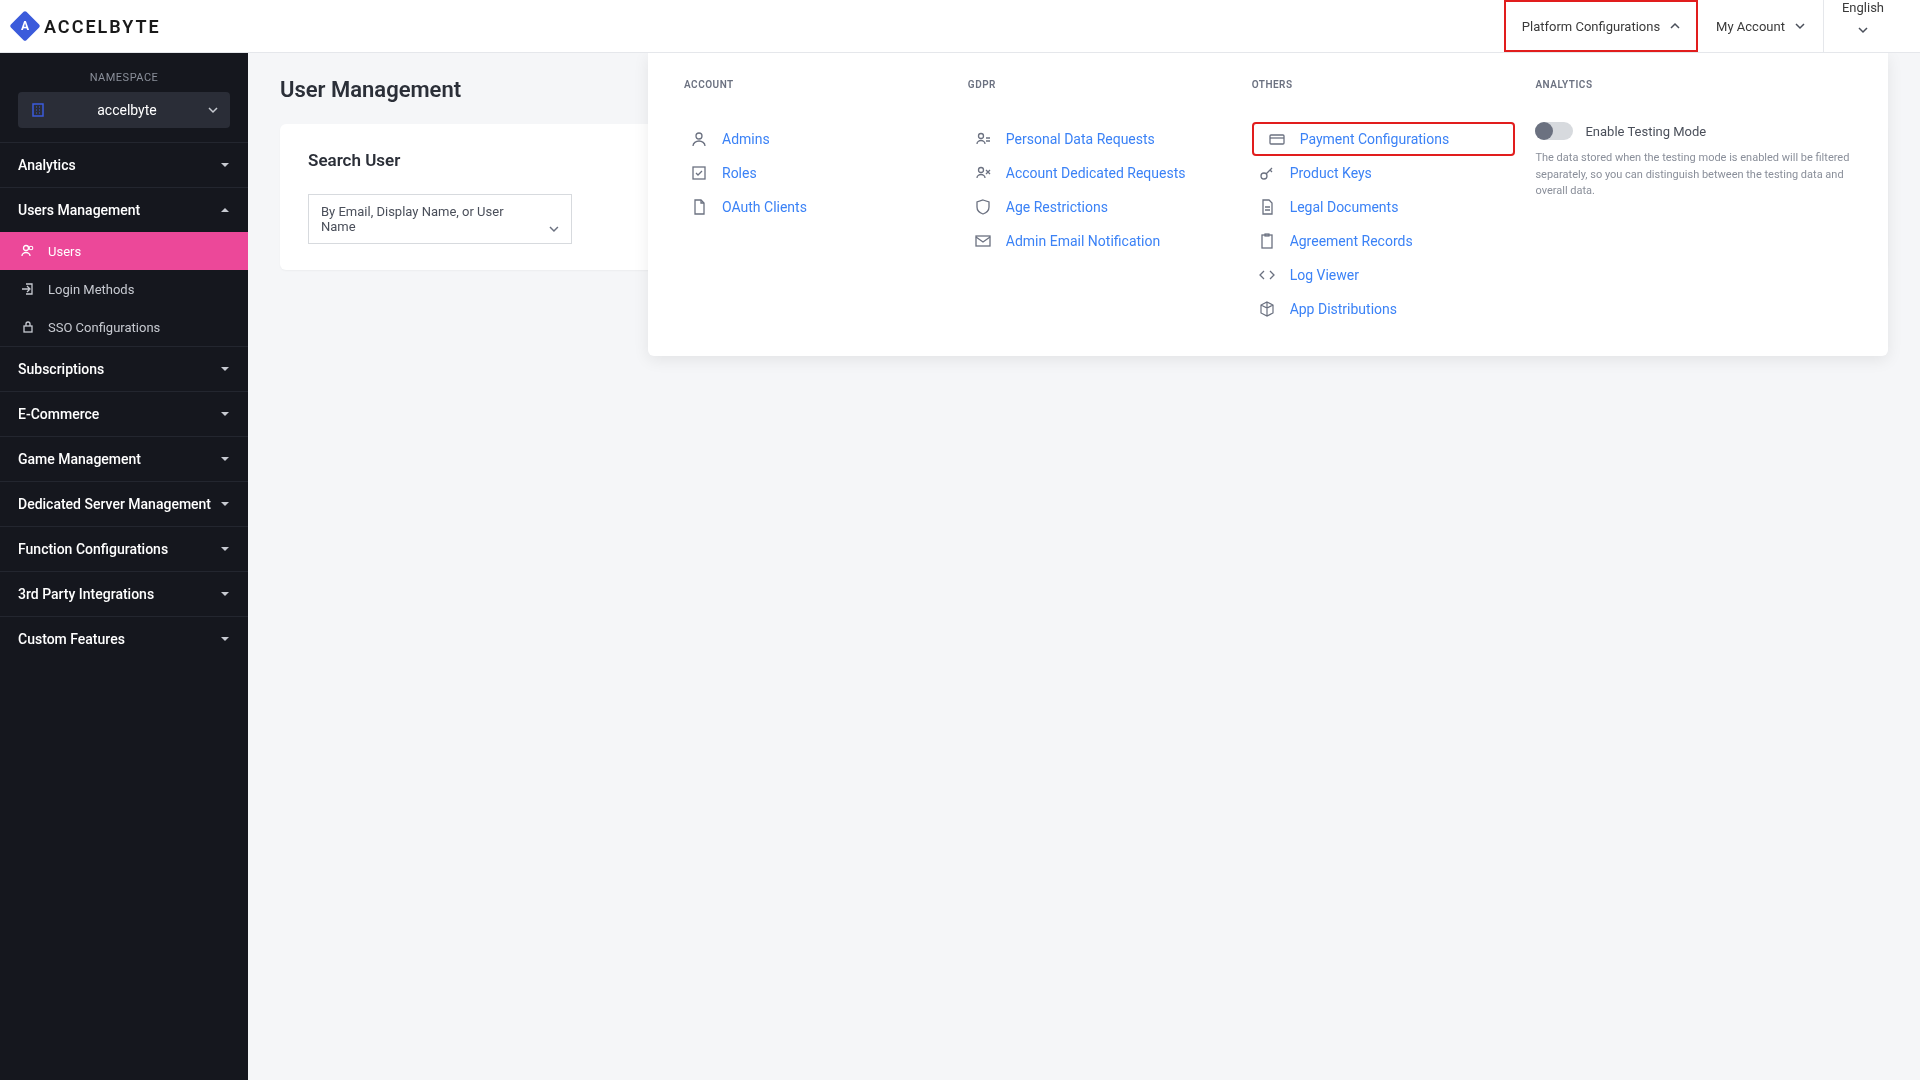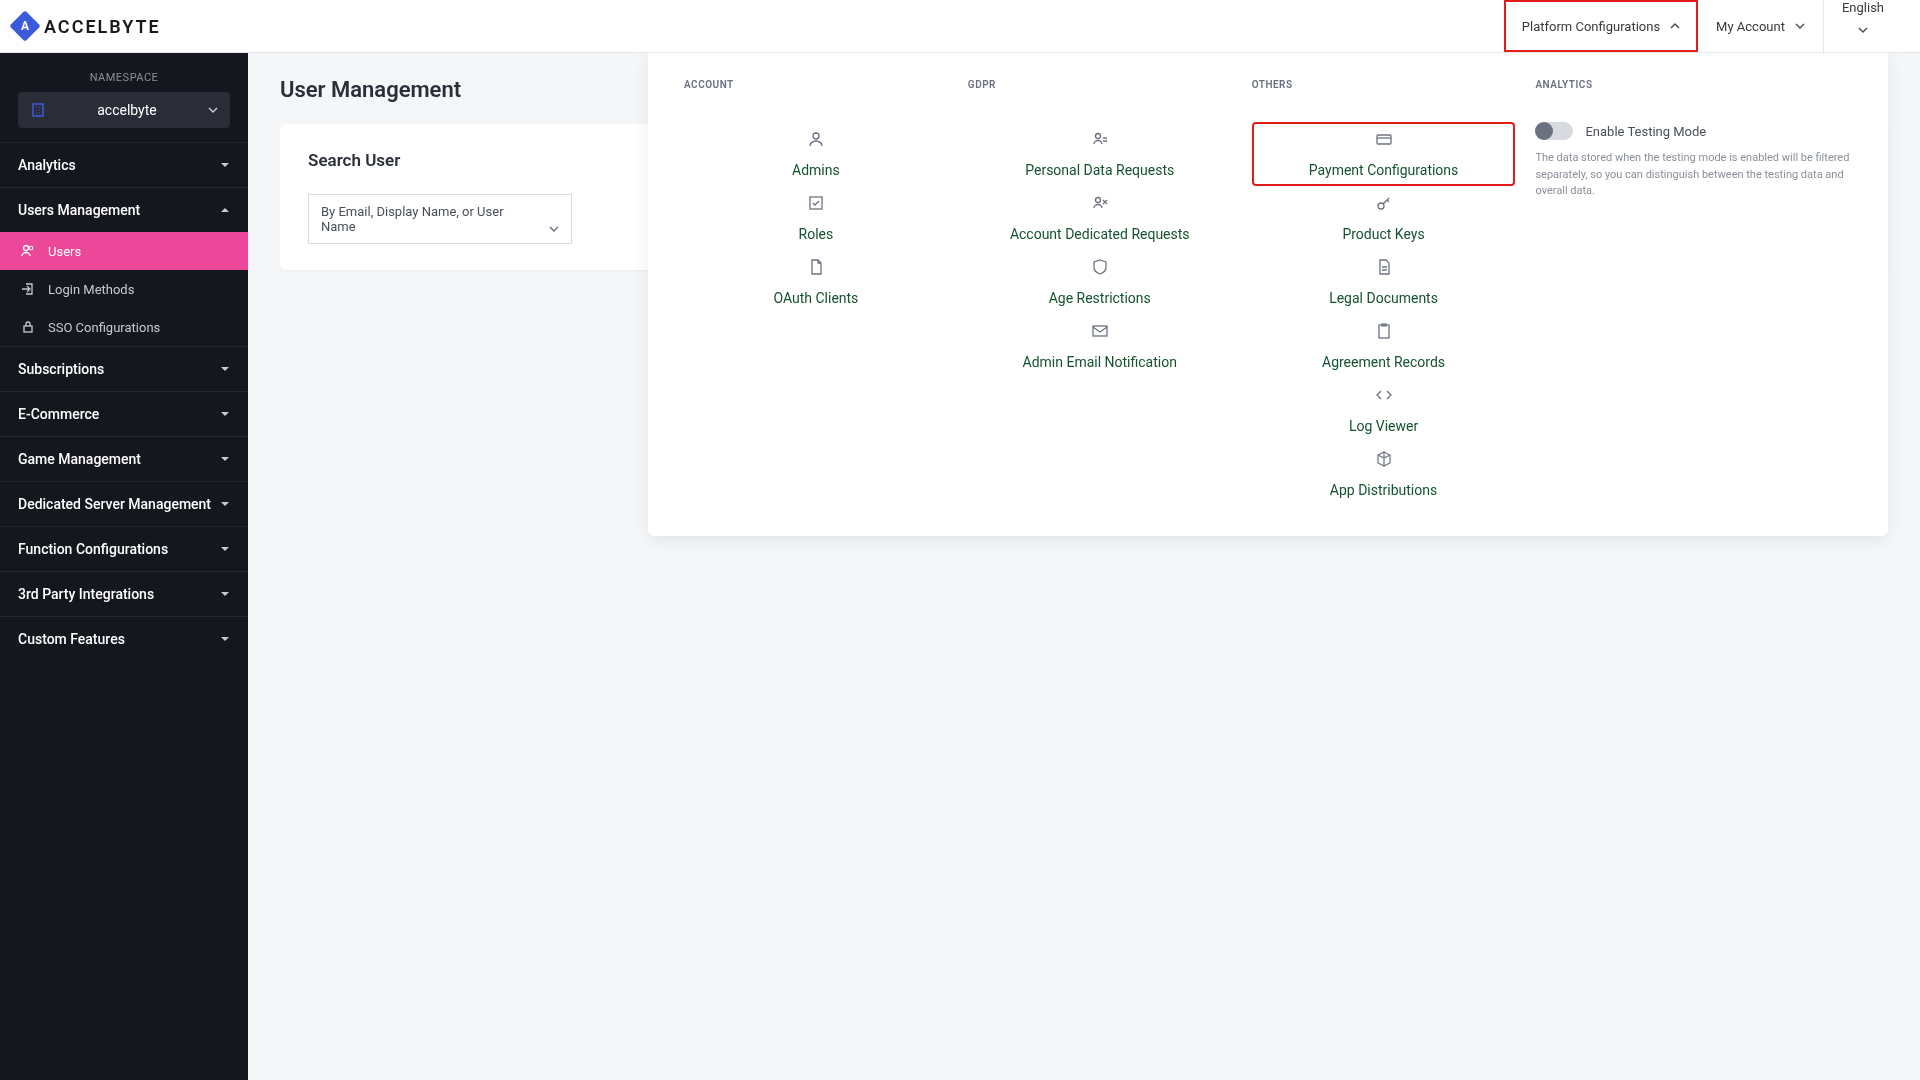--- a/index.html
+++ b/index.html
@@ -29,22 +29,22 @@
 
 .main { flex: 1; position: relative; padding: 24px 32px; overflow: hidden; }
 .page-title { font-size: 22px; font-weight: 600; color: #2b2f38; margin-bottom: 22px; }
 .card { background: #fff; border-radius: 6px; padding: 26px 28px; width: 100%; box-shadow: 0 1px 2px rgba(0,0,0,0.04); }
 .card-title { font-size: 17px; font-weight: 600; color: #2b2f38; margin-bottom: 24px; }
 .search-select { border: 1px solid #d7dade; border-radius: 0; padding: 9px 12px; font-size: 13px; color: #4a4f5a; display: inline-flex; align-items: flex-end; gap: 10px; width: 264px; justify-content: space-between; cursor: pointer; }
 
 .mega { position: absolute; top: 0; left: 400px; right: 32px; background: #fff; border-radius: 0 0 6px 6px; padding: 26px 36px 30px; box-shadow: 0 4px 16px rgba(0,0,0,0.08); display: flex; gap: 20px; }
 .mega-col { flex: 1; }
 .mega-head { font-size: 10px; font-weight: 600; color: #6b7180; letter-spacing: 0.5px; margin-bottom: 32px; }
-.mega-item { display: flex; align-items: center; gap: 14px; padding: 8px 6px; color: #14532d; font-size: 14px; cursor: pointer; border-radius: 4px; flex-direction: column; }
-.mega-item.highlight { border: 2px solid #e11d1d; padding: 6px 7px; }
+.mega-item { display: flex; align-items: center; gap: 14px; padding: 8px 6px; color: #3b82f6; font-size: 14px; cursor: pointer; border-radius: 4px; }
+.mega-item.highlight { border: 2px solid #e11d1d; padding: 6px 14px; }
 .mega-icon { width: 18px; height: 18px; flex-shrink: 0; }
 .analytics-col { flex: 1.2; }
 .toggle-row { display: flex; align-items: center; gap: 12px; margin-bottom: 10px; }
 .toggle { width: 38px; height: 18px; background: #d7dade; border-radius: 999px; position: relative; cursor: pointer; }
 .toggle-knob { position: absolute; width: 18px; height: 18px; background: #6b7180; border-radius: 50%; left: 0; top: 0; }
 .toggle-label { font-size: 13px; color: #4a4f5a; }
 .analytics-desc { font-size: 11px; color: #8a8f9a; line-height: 1.5; }
 
 svg { display: block; }
 </style>

